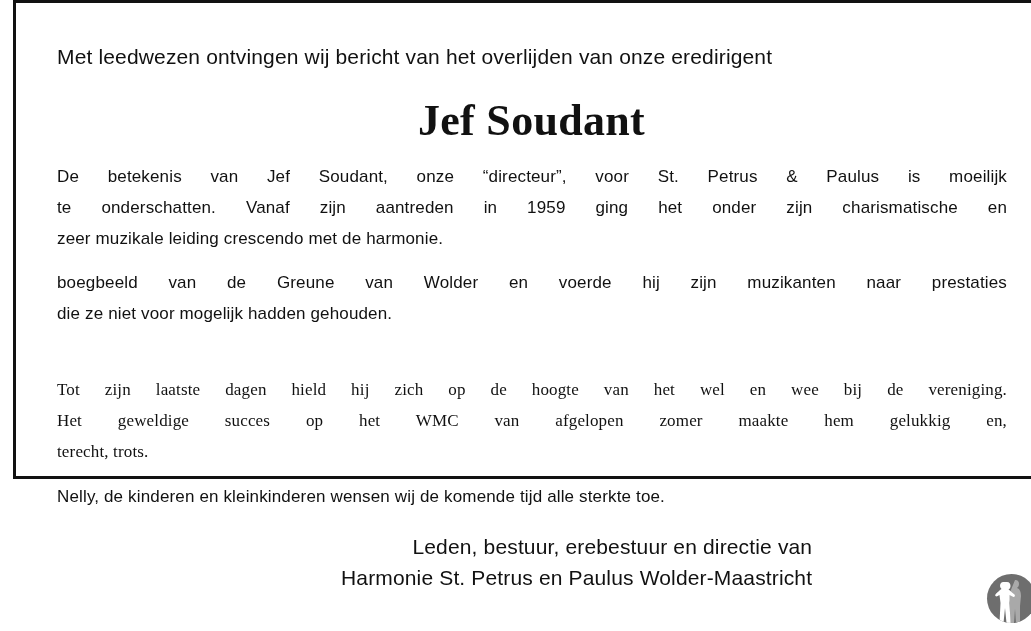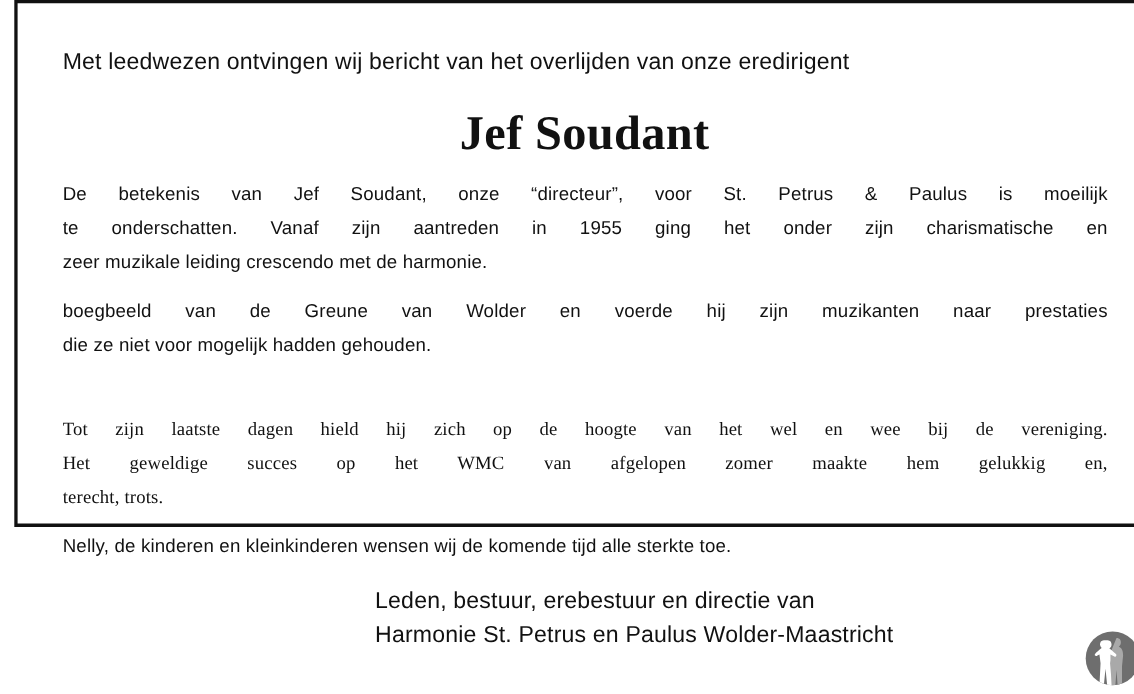--- a/index.html
+++ b/index.html
@@ -29,39 +29,39 @@
     font-weight: bold; font-size: 44px; line-height: 56px; color: #111;
     letter-spacing: 0.3px;
   }
   .para { left: 41px; width: 950px; }
   .para .line { display: block; text-align: justify; text-align-last: justify; height: 31px; }
   .para .line.last { text-align-last: left; }
   .p1 { top: 158px; }
   .p2 { top: 264px; }
   .p3 { top: 371px; font-family: Liberation Serif, serif; }
   .p4 { top: 478px; }
-  .sig { left: 325px; top: 528px; font-size: 21px; }
+  .sig { left: 325px; top: 528px; font-size: 21px; text-align: right; }
   .sig .line { display: block; height: 31px; }
   .logo {
     position: absolute; left: 971px; top: 571px; width: 49px; height: 49px;
     border-radius: 50%; background: #6e6e6e; overflow: hidden;
   }
 </style>
 </head>
 <body>
 
 <div class="frame">
 
   <div class="txt intro">Met leedwezen ontvingen wij bericht van het overlijden van onze eredirigent</div>
 
   <div class="name">Jef Soudant</div>
 
   <div class="txt para p1">
     <span class="line">De betekenis van Jef Soudant, onze “directeur”, voor St. Petrus &amp; Paulus is moeilijk</span>
-    <span class="line">te onderschatten. Vanaf zijn aantreden in 1955 ging het onder zijn charismatische en</span>
+    <span class="line">te onderschatten. Vanaf zijn aantreden in 1959 ging het onder zijn charismatische en</span>
     <span class="line last">zeer muzikale leiding crescendo met de harmonie.</span>
   </div>
 
   <div class="txt para p2">
     <span class="line">boegbeeld van de Greune van Wolder en voerde hij zijn muzikanten naar prestaties</span>
     <span class="line last">die ze niet voor mogelijk hadden gehouden.</span>
   </div>
 
   <div class="txt para p3">
     <span class="line">Tot zijn laatste dagen hield hij zich op de hoogte van het wel en wee bij de vereniging.</span>

